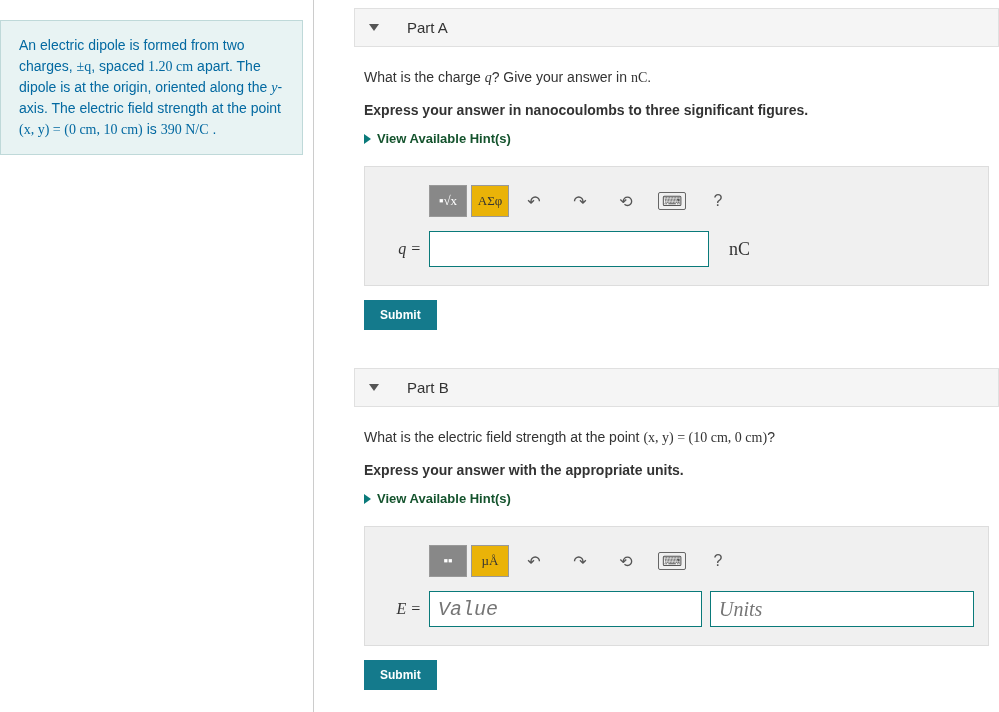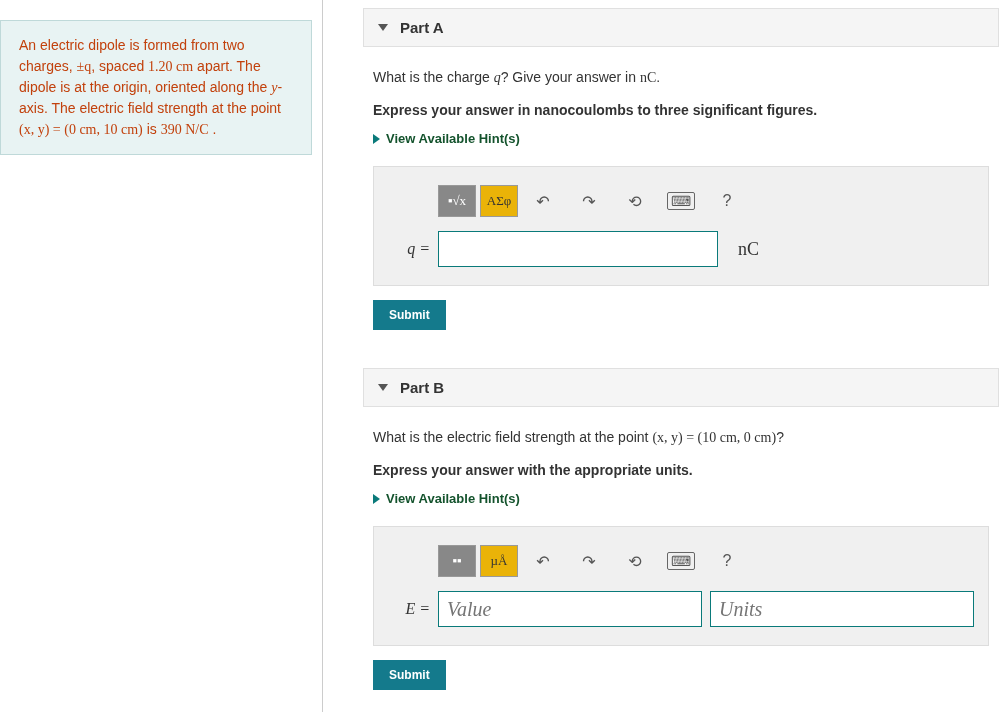--- a/index.html
+++ b/index.html
@@ -1,36 +1,36 @@
 <!DOCTYPE html>
 <html><head>
   <meta charset="utf-8">
   <style>
     * { box-sizing: border-box; margin: 0; padding: 0; }
     body { font-family: Arial, Helvetica, sans-serif; font-size: 14px; color: #333; background: #fff; }
     .container { display: flex; width: 999px; min-height: 712px; }
     .left-panel { width: 460px; padding: 20px 10px 0 0; }
     .right-panel { flex: 1; border-left: 1px solid #ccc; padding: 0 0 0 40px; }
-    .problem-box { background: #e8f3f3; border: 1px solid #bfd9d9; padding: 14px 18px; line-height: 1.5; color: #c2410c; }
-    .part-header { background: #f5f5f5; border: 1px solid #e0e0e0; padding: 10px 14px; font-weight: bold; font-size: 15px; display: flex; align-items: center; gap: 12px; margin-top: 8px; }
+    .problem-box { background: #e8f3f3; border: 1px solid #bfd9d9; padding: 14px 18px; line-height: 1.5; color: #0369a1; }
+    .part-header { background: #f5f5f5; border: 1px solid #e0e0e0; padding: 10px 14px; font-weight: normal; font-size: 15px; display: flex; align-items: center; gap: 28px; margin-top: 8px; }
     .tri-down { display: inline-block; width: 0; height: 0; border-left: 5px solid transparent; border-right: 5px solid transparent; border-top: 7px solid #555; }
     .tri-right { display: inline-block; width: 0; height: 0; border-top: 5px solid transparent; border-bottom: 5px solid transparent; border-left: 7px solid #0a7a7a; }
     .part-content { padding: 20px 10px 30px 10px; }
     .question-line { margin-bottom: 12px; line-height: 1.5; }
     .instruction { font-weight: bold; margin-bottom: 10px; line-height: 1.5; }
     .hints-link { color: #14532d; font-weight: bold; font-size: 13px; cursor: pointer; display: flex; align-items: center; gap: 6px; margin-bottom: 20px; }
     .answer-box { background: #f0f0f0; border: 1px solid #ddd; padding: 18px 14px; margin-bottom: 14px; }
     .toolbar { display: flex; align-items: center; gap: 4px; margin-bottom: 14px; margin-left: 50px; }
     .tool-btn { width: 38px; height: 32px; border: 1px solid #999; background: #888; color: #fff; font-size: 13px; display: inline-flex; align-items: center; justify-content: center; cursor: pointer; font-family: serif; }
     .tool-btn.light { background: #eab308; color: #333; }
     .tool-icon { width: 34px; height: 28px; display: inline-flex; align-items: center; justify-content: center; cursor: pointer; color: #555; font-size: 16px; margin: 0 4px; }
     .input-row { display: flex; align-items: center; }
     .var-label { font-style: italic; font-family: 'Times New Roman', serif; font-size: 16px; width: 50px; text-align: right; padding-right: 8px; }
     .answer-input { flex: 0 0 280px; height: 36px; border: 1px solid #0a7a7a; padding: 4px 8px; font-size: 14px; font-family: Arial; }
-    .answer-input.value { flex: 0 0 140px; font-family: Liberation Serif, serif; font-size: 20px; font-style: italic; color: #999; }
+    .answer-input.value { flex: 0 0 140px; font-family: Liberation Mono, monospace; font-size: 20px; font-style: italic; color: #999; }
     .answer-input.units { flex: 0 0 140px; margin-left: 8px; font-family: 'Times New Roman', serif; font-size: 20px; font-style: italic; color: #999; }
     .unit-label { font-family: 'Times New Roman', serif; font-size: 18px; margin-left: 20px; }
     .submit-btn { background: #147a8c; color: #fff; border: none; padding: 8px 16px; font-size: 12px; font-weight: bold; cursor: pointer; }
     .math { font-family: 'Times New Roman', serif; }
     .keyboard-icon { font-size: 14px; border: 1px solid #666; padding: 0 3px; border-radius: 2px; }
   </style>
 </head>
 <body>
 
 <div class="container">

